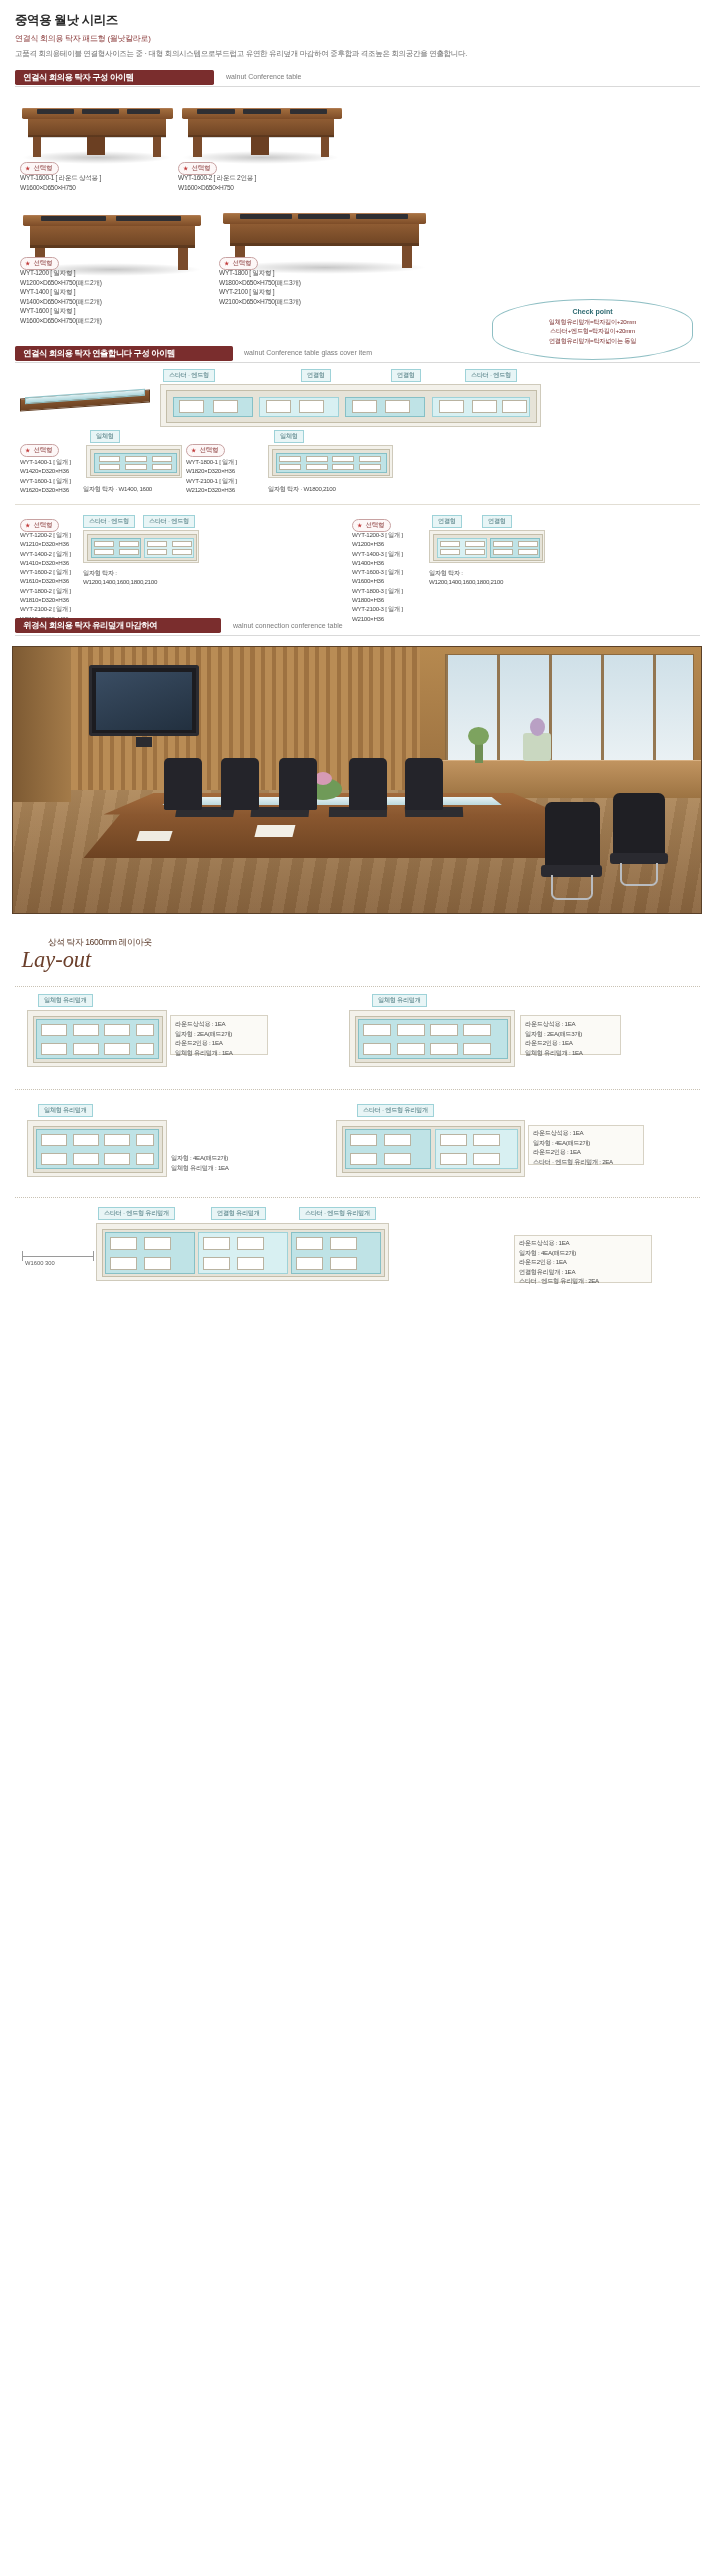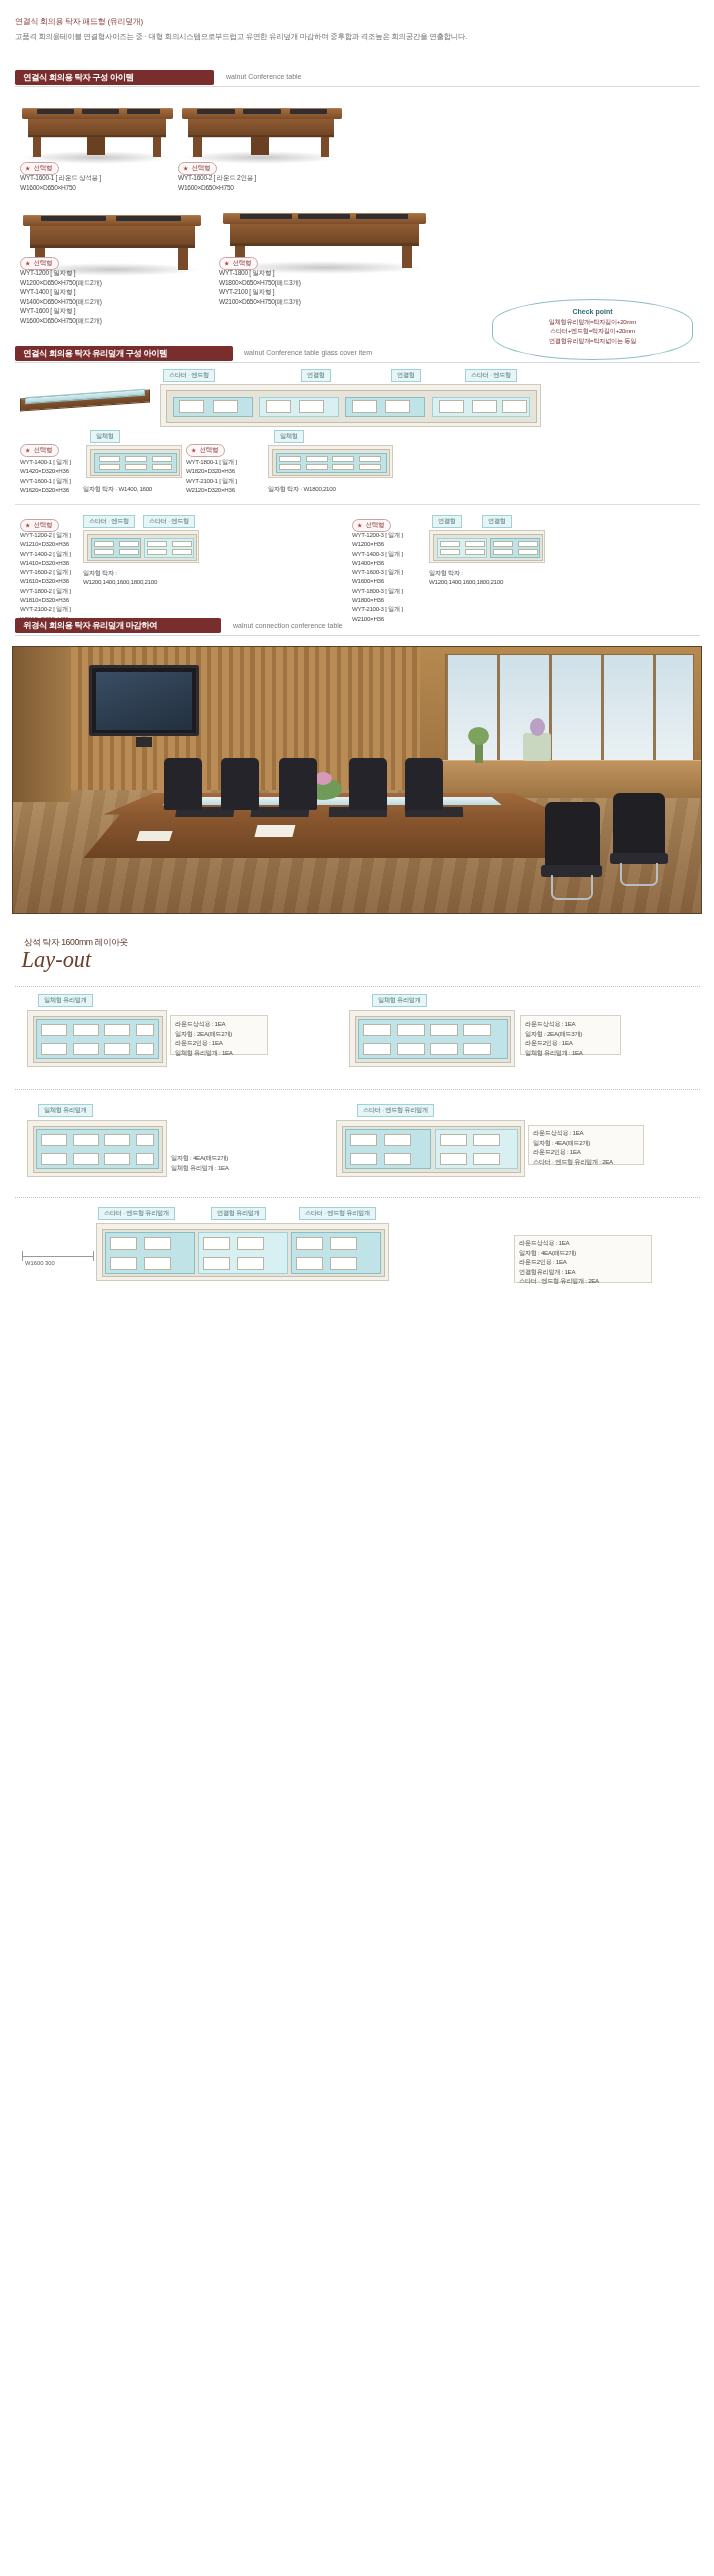--- a/index.html
+++ b/index.html
@@ -118,21 +118,22 @@
   .dimtxt { position:absolute; font-size:5.8px; color:#5a5a5a; }
 
   .smalltxt { position:absolute; font-size:6.2px; color:#4a4a4a; letter-spacing:-0.3px; line-height:1.5;}
 </style>
 </head>
 <body>
 
 <div class="page">
 
   <div class="top-title-wrap">
-    <div class="top-sub">연결식 회의용 탁자 패드형 (유리덮개)</div>
+    <div class="top-title">중역용 월낫 시리즈</div>
+    <div class="top-sub">연결식 회의용 탁자 패드형 (월낫칼라로)</div>
     <div class="top-desc">고품격 회의용테이블 연결형사이즈는 중 · 대형 회의시스템으로부드럽고 유연한 유리덮개 마감하여 중후함과 격조높은 회의공간을 연출합니다.</div>
   </div>
 
   <div class="sect-bar" style="top:70px;">
     <div class="ko">연결식 회의용 탁자 구성 아이템</div>
   </div>
   <div class="sect-en" style="left:226px; top:73px;">walnut Conference table</div>
   <div class="sect-line" style="top:86px;"></div>
 
   <div class="fig" style="left:16.6px; top:93px; width:166px; height:75px;">
@@ -220,21 +221,21 @@
     <span class="pick">선택형</span>
   </div>
   <div class="fig-cap" style="position:absolute; left:219px; top:268px; width:199px;">
     <div>WYT-1800  [ 일자형 ]</div>
     <div>W1800×D650×H750(패드3개)</div>
     <div>WYT-2100 [ 일자형 ]</div>
     <div>W2100×D650×H750(패드3개)</div>
   </div>
 
   <div class="sect-bar" style="top:346px; width:218px;">
-    <div class="ko">연결식 회의용 탁자 유리덮개 구성 아이템</div>
+    <div class="ko">연결식 회의용 탁자 연출합니다 구성 아이템</div>
   </div>
   <div class="sect-en" style="left:244px; top:349px;">walnut Conference table glass cover item</div>
   <div class="sect-line" style="top:362px;"></div>
 
   <div class="bubble" style="left:492px; top:299px; width:201px; height:61px;">
     <div class="bt" style="margin-top:7.5px;">Check point</div>
     <div class="bl" style="margin-top:2.5px;">일체형유리덮개=탁자길이+20mm</div>
     <div class="bl">스타터+엔드형=탁자길이+20mm</div>
     <div class="bl">연결형유리덮개=탁자넓이는 동일</div>
   </div>
@@ -454,21 +455,21 @@
     <div style="position:absolute; left:528px; top:218px; width:61px; height:11.6px; background:#2a2a30; border-radius:3.3px;"></div>
     <div style="position:absolute; left:538px; top:228px; width:42px; height:25px; border:2.5px solid #b9bcc0; border-top:none; border-radius:0 0 6.6px 6.6px;"></div>
     <div style="position:absolute; left:600px; top:146px; width:52px; height:66px; background:#1f1f24; border-radius:6.6px;"></div>
     <div style="position:absolute; left:597px; top:206px; width:58px; height:10.8px; background:#2a2a30; border-radius:3.3px;"></div>
     <div style="position:absolute; left:607px; top:216px; width:38px; height:23px; border:2.5px solid #b9bcc0; border-top:none; border-radius:0 0 6.6px 6.6px;"></div>
 
     <div style="position:absolute; left:243px; top:178px; width:38px; height:11.6px; background:#f2efe6; transform:skewX(-14deg);"></div>
     <div style="position:absolute; left:125px; top:184px; width:33px; height:10px; background:#efece2; transform:skewX(-18deg);"></div>
   </div>
 
-  <div class="layout-title" style="left:24px; top:937px;">상석 탁자 1600mm 레이아웃</div>
+  <div class="layout-title" style="left:48px; top:937px;">상석 탁자 1600mm 레이아웃</div>
   <div class="layout-script" style="left:21.6px; top:947px;">Lay-out</div>
   <div class="dots" style="left:15px; top:986px; width:685px;"></div>
 
   <div class="plan-tag" style="left:38px; top:994px;">일체형 유리덮개</div>
   <div class="plan" style="left:26.6px; top:1010px; width:140px; height:57px;">
     <div class="tabletop" style="left:5px; top:5px; width:130px; height:47px;"></div>
     <div class="glass" style="left:8.3px; top:8.3px; width:123px; height:40px;"></div>
     <div class="seat" style="left:13.3px; top:13.3px; width:26.6px; height:11.6px;"></div>
     <div class="seat" style="left:45px; top:13.3px; width:26.6px; height:11.6px;"></div>
     <div class="seat" style="left:76px; top:13.3px; width:26.6px; height:11.6px;"></div>

